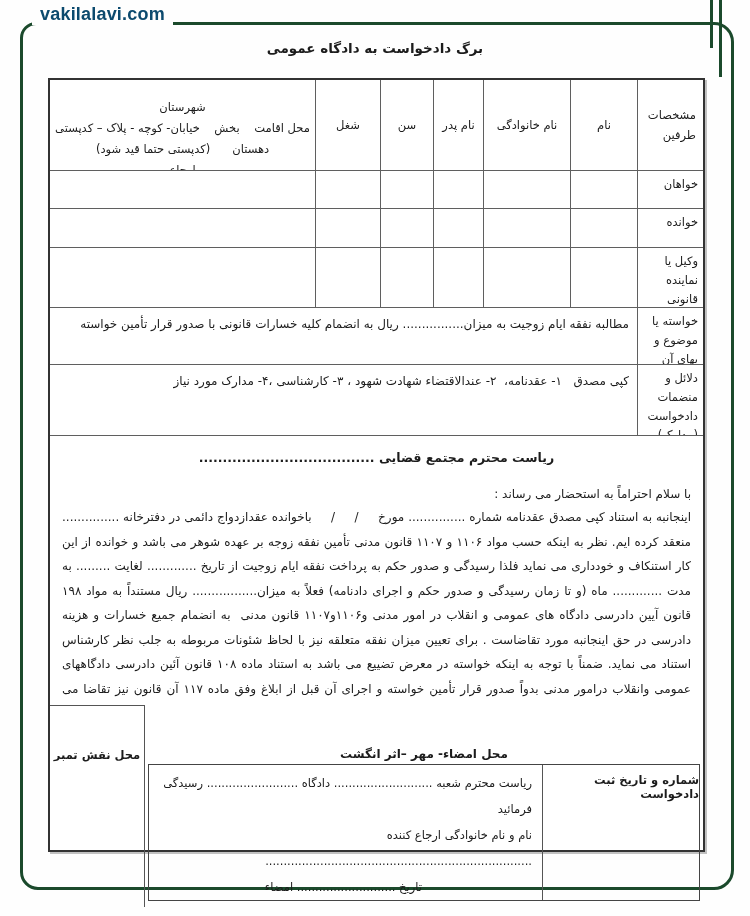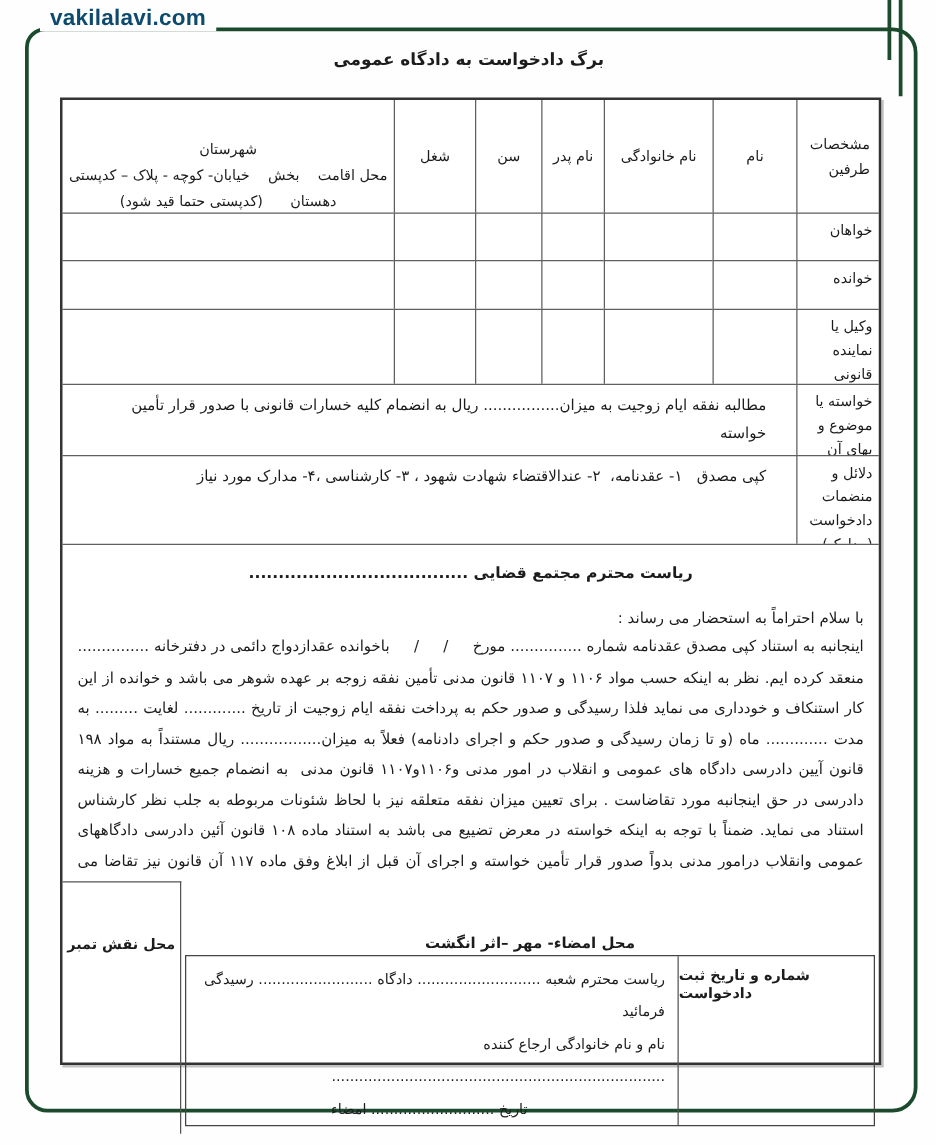--- a/index.html
+++ b/index.html
@@ -25,41 +25,41 @@
         box-shadow:2px 2px 0 rgba(120,120,120,.45);
         direction:rtl;display:grid;
         grid-template-columns:66px 67px 87px 50px 53px 65px 1fr;
         grid-template-rows:90px 38px 39px 60px 57px 71px 1fr 145px;
         font-size:11.5px;}
   .c{box-sizing:border-box;padding:3px 5px;overflow:hidden;}
   .bl{border-left:1px solid #5f5f5f;}
   .bt{border-top:1px solid #5f5f5f;}
   .head{display:flex;align-items:center;justify-content:center;text-align:center;}
   .label-col{text-align:right;padding:4px 5px;line-height:19px;}
-  .addr{line-height:21px;text-align:center;padding-top:17px;margin-top:12px;}
+  .addr{line-height:21px;text-align:center;padding-top:17px;}
   .pre{white-space:pre-wrap;}
-  .span-content{grid-column:2 / -1;padding:5px 24px;font-size:12px;line-height:22px;}
+  .span-content{grid-column:2 / -1;padding:5px 8px;font-size:12px;line-height:22px;}
   .full{grid-column:1 / -1;}
 
   
   .body-cell{padding:6px 12px;overflow:hidden;}
   .addressee{text-align:center;font-weight:bold;font-size:12.5px;margin-top:8px;}
   .salutation{margin-top:22px;font-size:12px;}
   .paragraph{margin-top:4px;font-size:12px;line-height:24.5px;text-align:justify;}
 
   
   .footer{display:grid;grid-template-columns:1fr 95px;direction:rtl;padding:0;}
   .stamp-box{border-top:1px solid #555;border-right:1px solid #555;box-sizing:border-box;
              text-align:center;padding-top:42px;font-weight:bold;font-size:11.5px;}
   .sig-col{display:flex;flex-direction:column;box-sizing:border-box;}
   .sig-strip{height:56px;display:flex;align-items:flex-end;justify-content:center;
              font-weight:bold;font-size:12px;padding-bottom:3px;}
   .subtable{flex:1;margin:0 3px 6px 3px;border:1px solid #444;display:grid;
             grid-template-columns:157px 1fr;direction:rtl;}
-  .register-cell{border-left:1px solid #555;text-align:left;font-weight:bold;
+  .register-cell{border-left:1px solid #555;text-align:right;font-weight:bold;
                  font-size:11.5px;padding-top:8px;box-sizing:border-box;}
   .referral-cell{padding:5px 10px 0;font-weight:normal;font-size:11.5px;line-height:26px;
                  text-align:right;box-sizing:border-box;}
   .referral-date{padding-right:110px;}
 </style>
 </head>
 <body>
 
 <div class="page">
 

